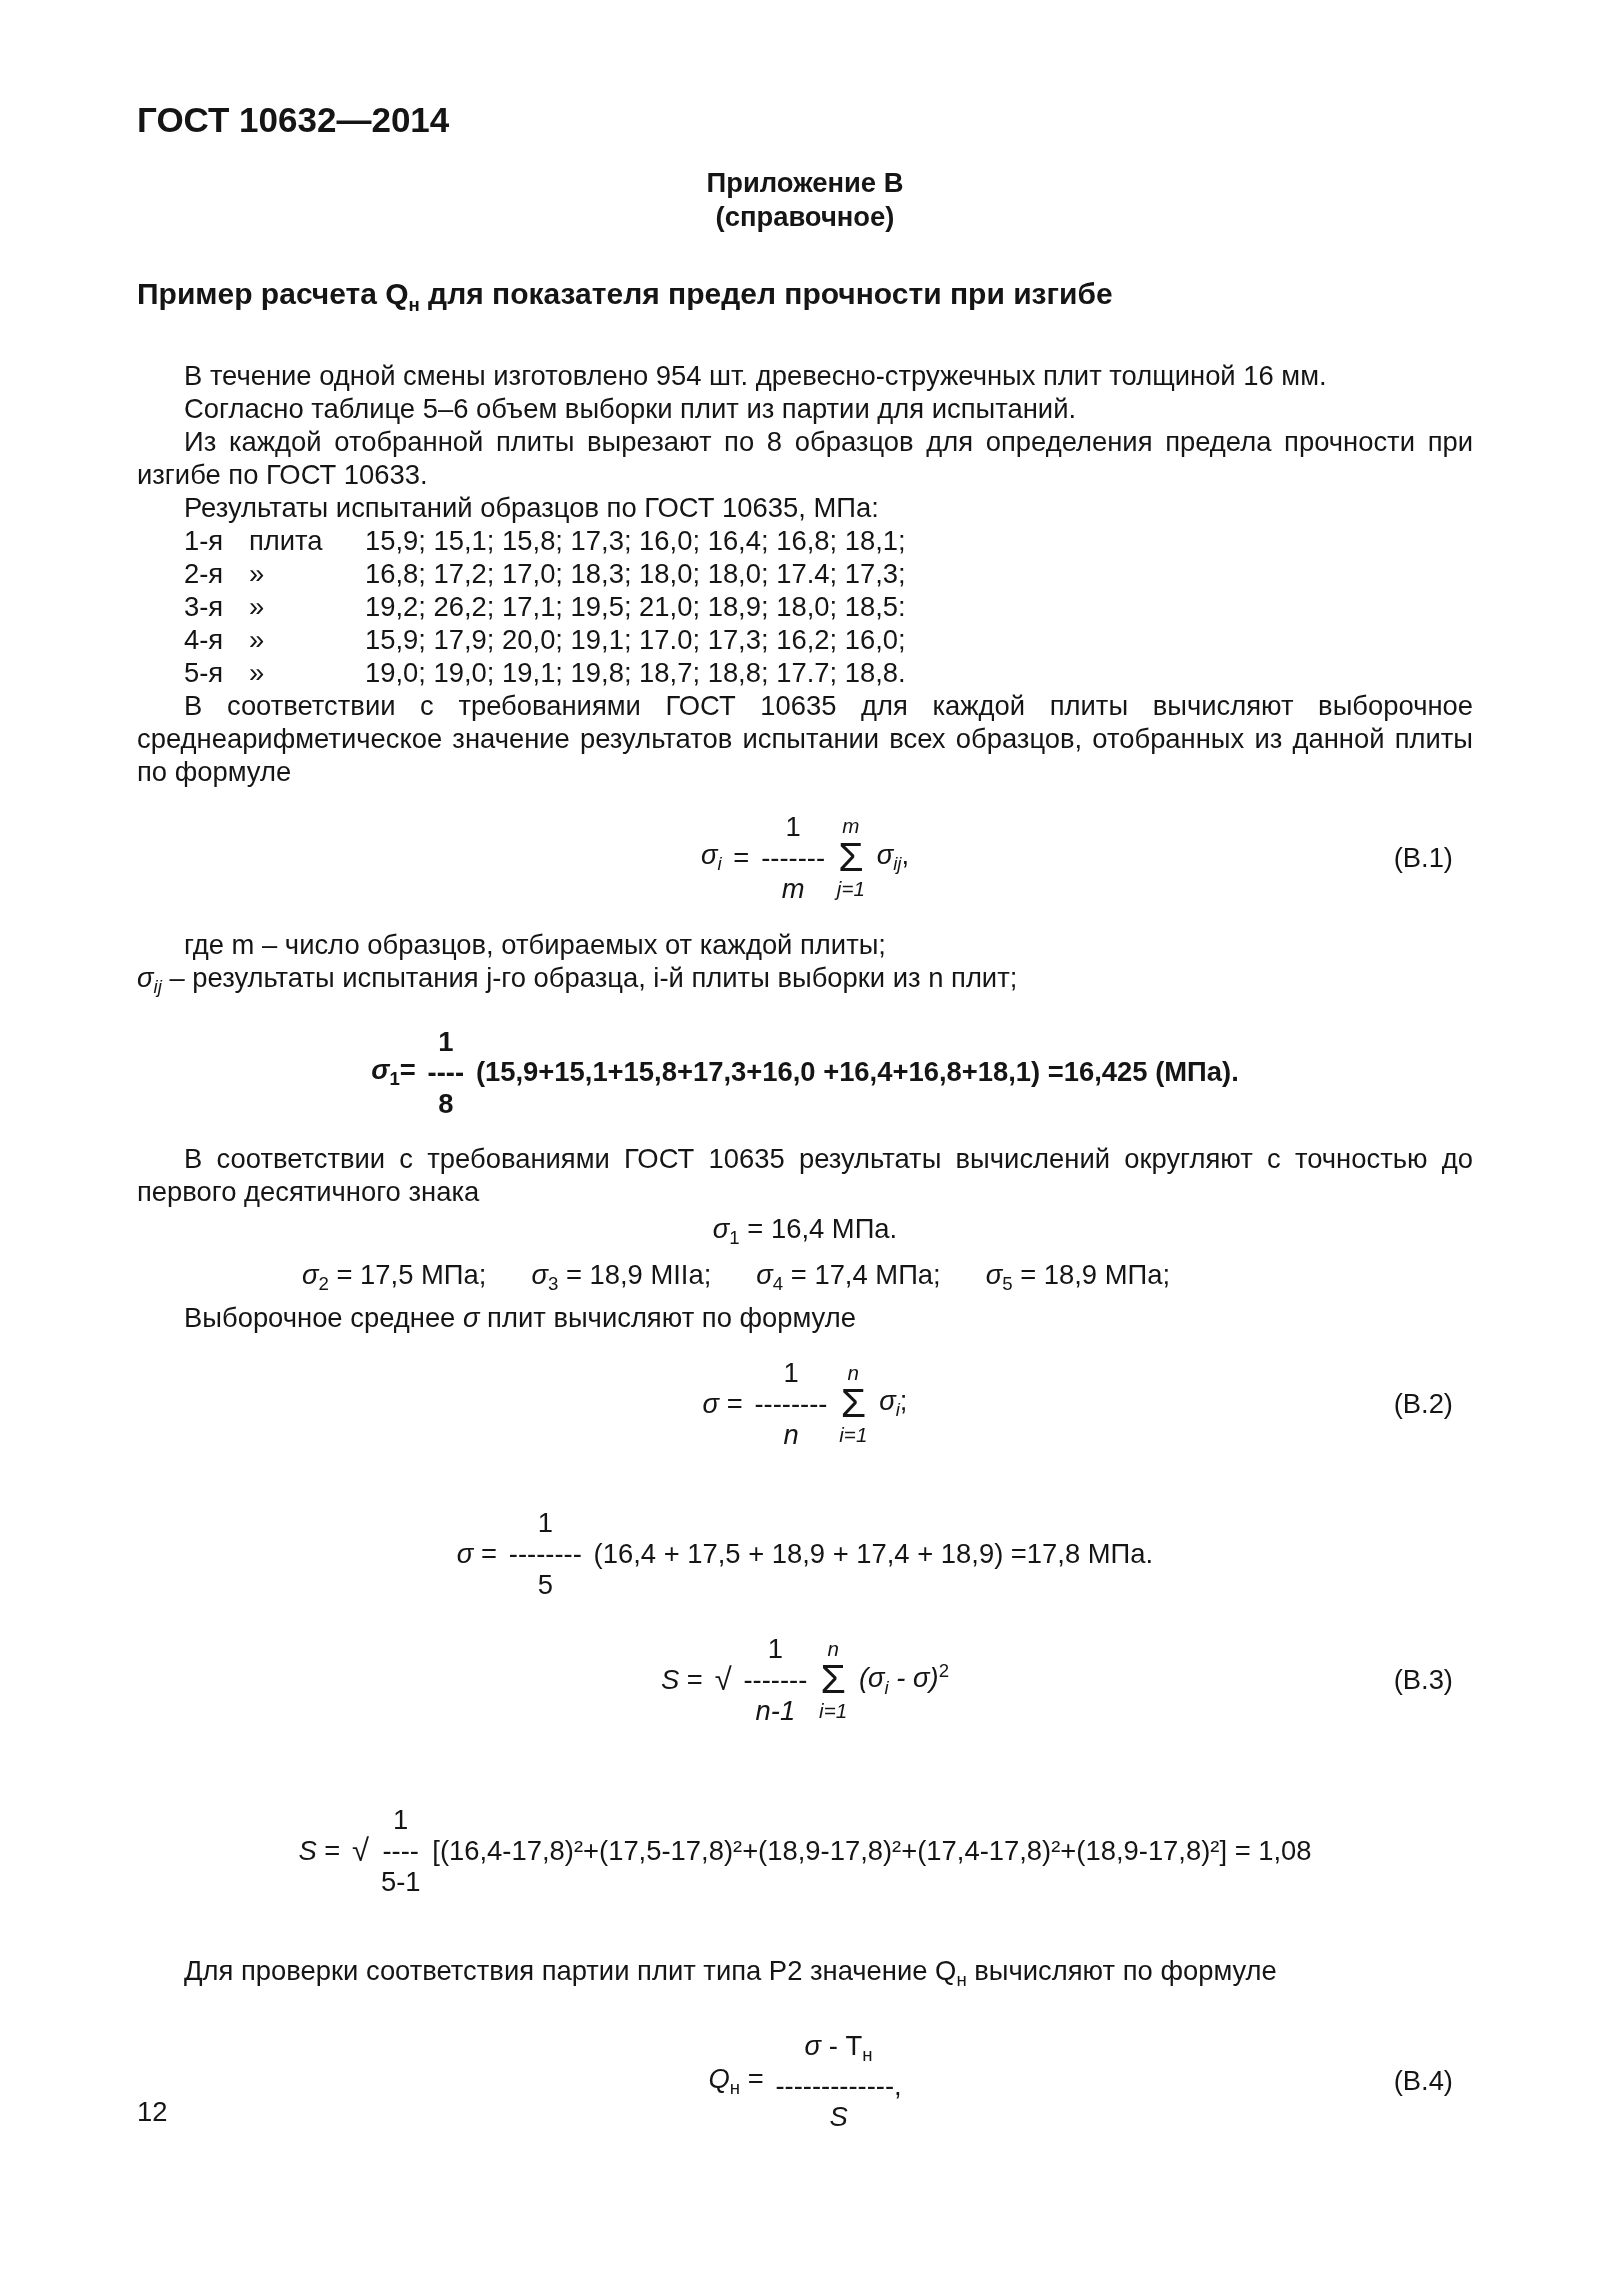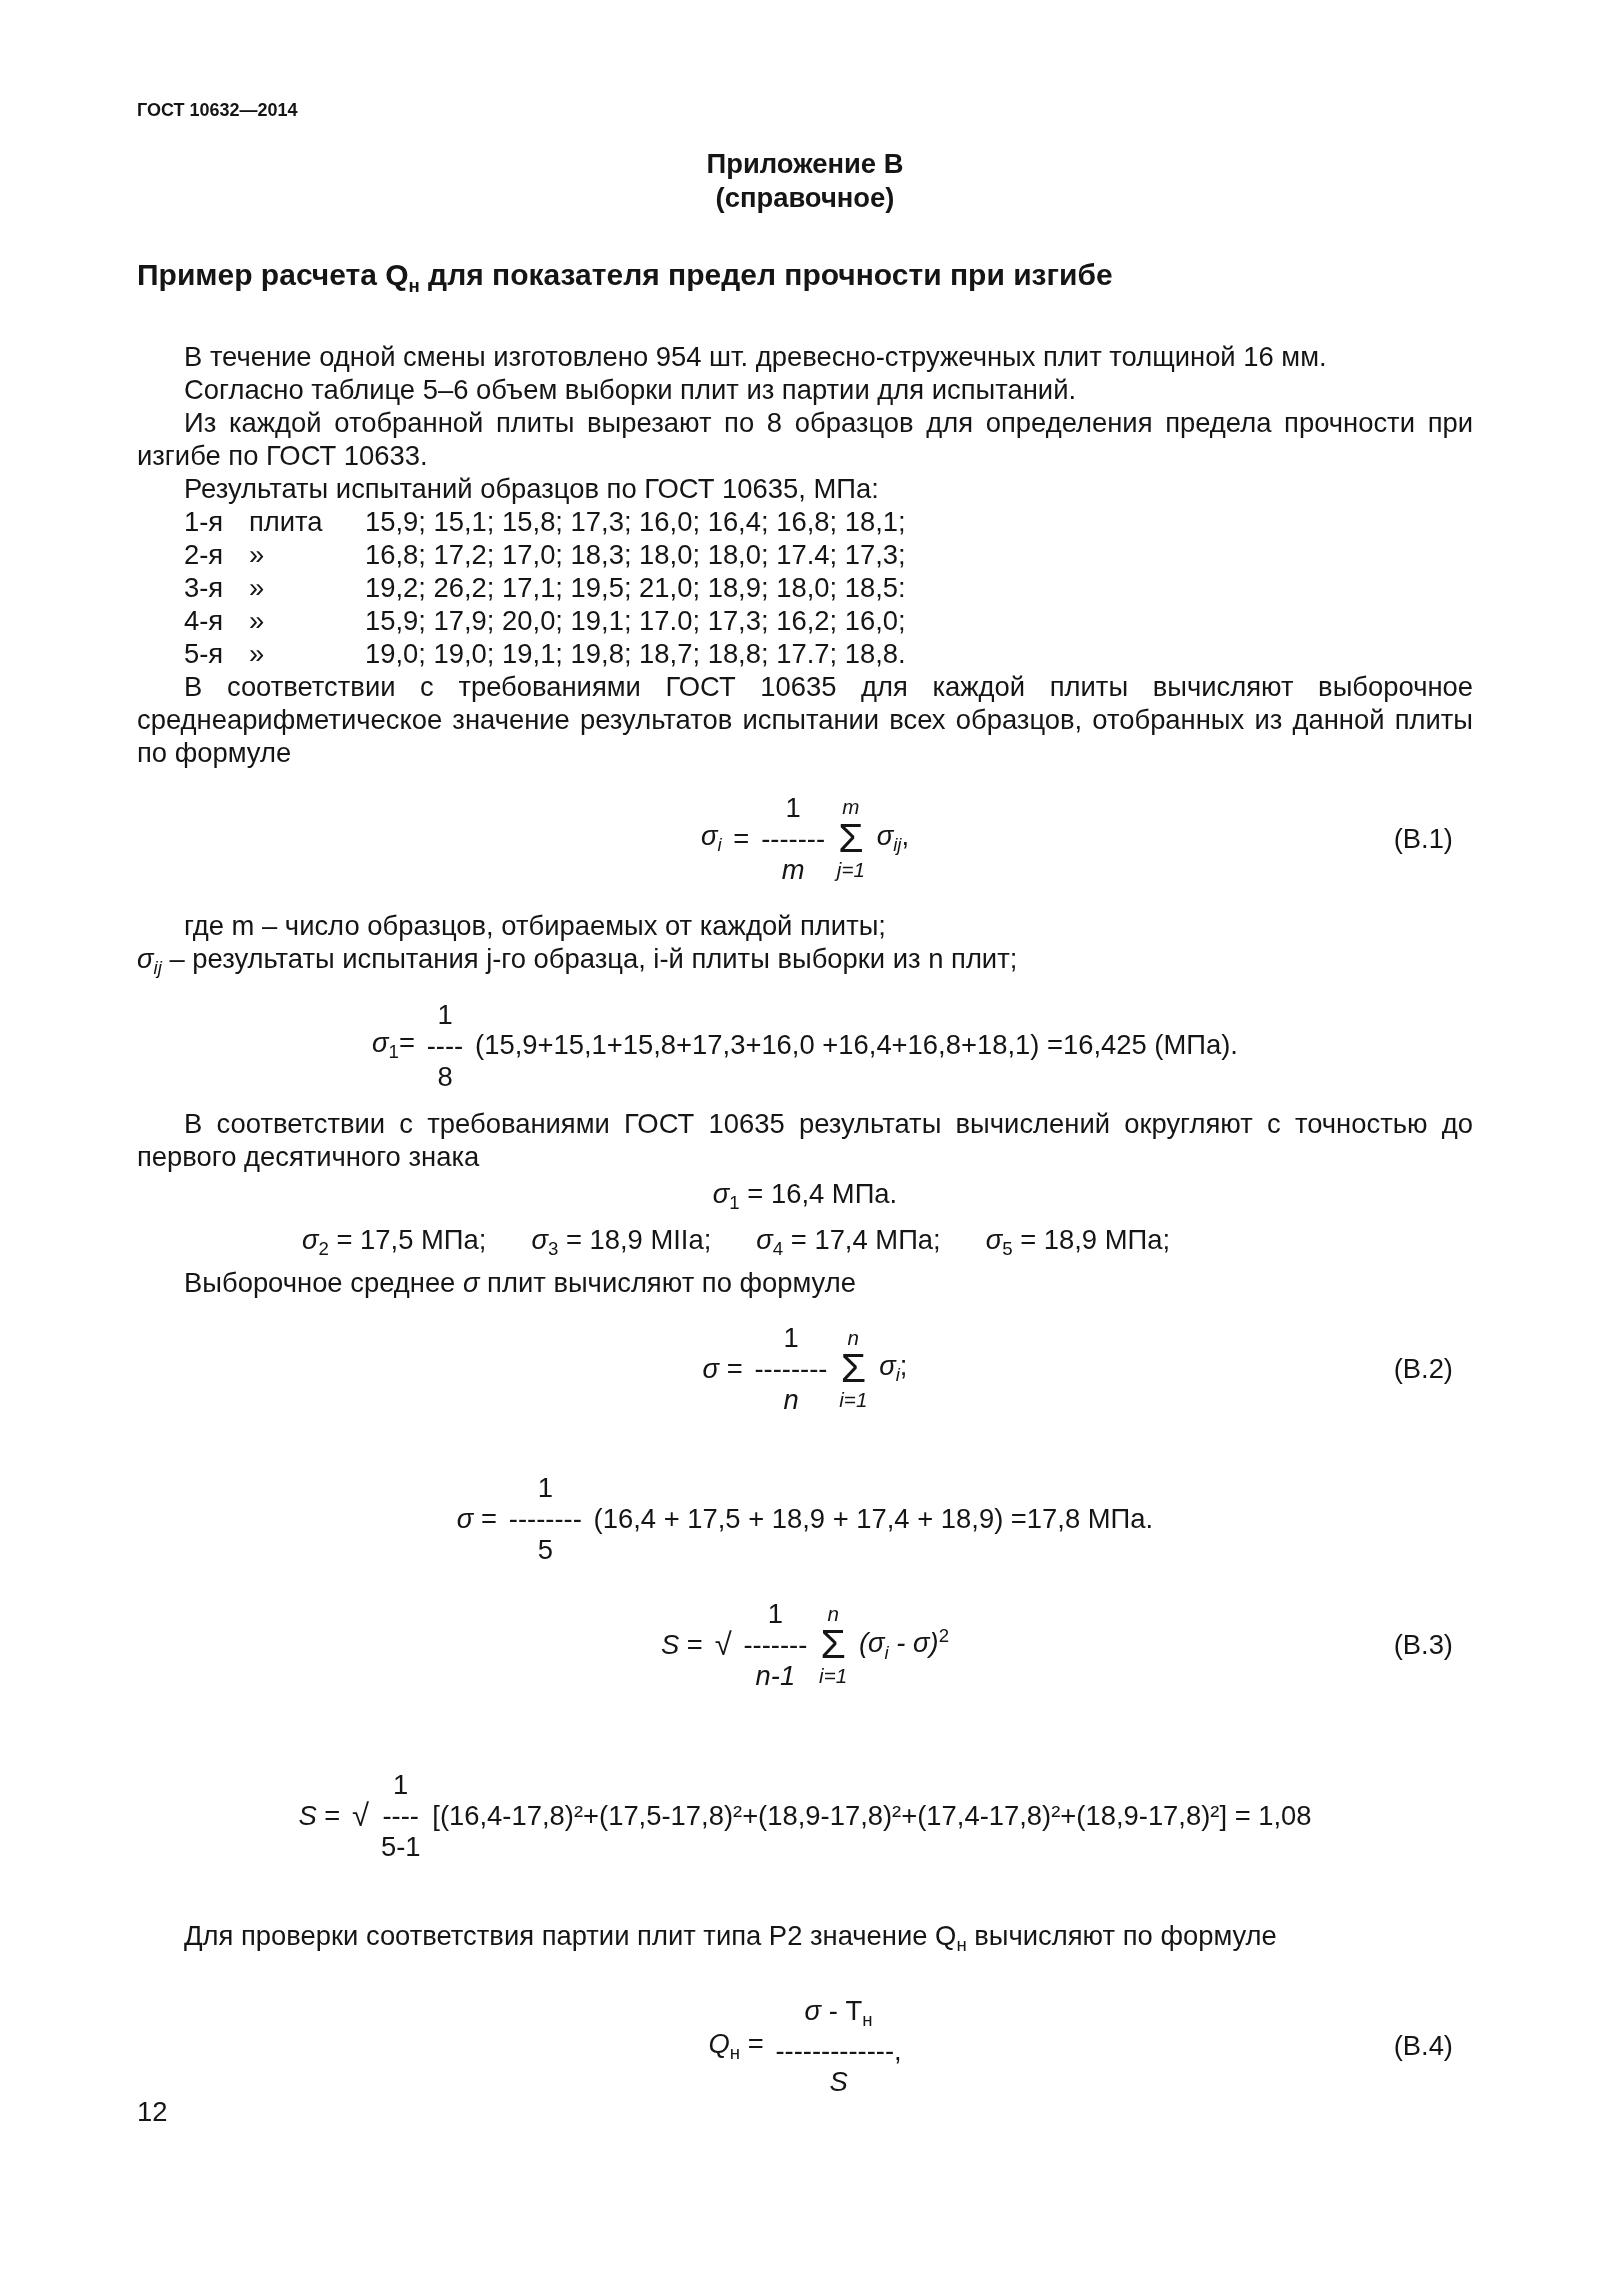--- a/index.html
+++ b/index.html
@@ -3,21 +3,21 @@
 <meta charset="utf-8">
 <style>
   * { box-sizing: border-box; }
   html, body { margin: 0; padding: 0; background: #ffffff; }
   .page {
     width: 1620px; height: 2293px; position: relative; background: #ffffff;
     font-family: "Liberation Sans", sans-serif; font-size: 27.4px; color: #151515;
     overflow: hidden;
   }
   .content { position: absolute; top: 100px; left: 137px; right: 147px; }
-  .doc-header { font-weight: bold; font-size: 18px; margin-bottom: 25.5px; }
+  .doc-header { font-weight: bold; font-size: 35px; margin-bottom: 25.5px; }
   .appendix { text-align: center; font-weight: bold; line-height: 34px; margin-bottom: 43px; }
   .title { text-align: left; font-weight: bold; font-size: 30px; margin: 0 0 43px 0; }
   .title sub { font-size: 62%; }
   .para { margin: 0; line-height: 33px; text-align: justify; }
   .indent { text-indent: 47px; }
   .plates { margin-left: 47px; }
   .plate-row { line-height: 33px; white-space: nowrap; }
   .plate-num { display: inline-block; width: 65px; }
   .plate-word { display: inline-block; width: 116px; }
   .it { font-style: italic; }
@@ -85,21 +85,21 @@
           <span class="sum-bot">j=1</span>
         </span>
         <span><span class="it">σ</span><sub class="it">ij</sub><span>,</span></span>
       </div>
       <div class="f-label">(В.1)</div>
     </div>
 
     <p class="where1">где  m – число образцов, отбираемых от каждой плиты;</p>
     <p class="where2"><span class="it">σ</span><sub class="it">ij</sub><span> – результаты испытания j-го образца, i-й плиты выборки из n плит;</span></p>
 
-    <div class="formula" style="margin: 15px 0;">
+    <div class="formula" style="margin: 23px 0; font-weight: bold;">
       <div class="f-row">
         <span><span class="it">σ</span><sub>1</sub><span>=</span></span>
         <span class="stack">
           <span>1</span>
           <span>----</span>
           <span>8</span>
         </span>
         <span>(15,9+15,1+15,8+17,3+16,0 +16,4+16,8+18,1) =16,425 (МПа).</span>
       </div>
     </div>

